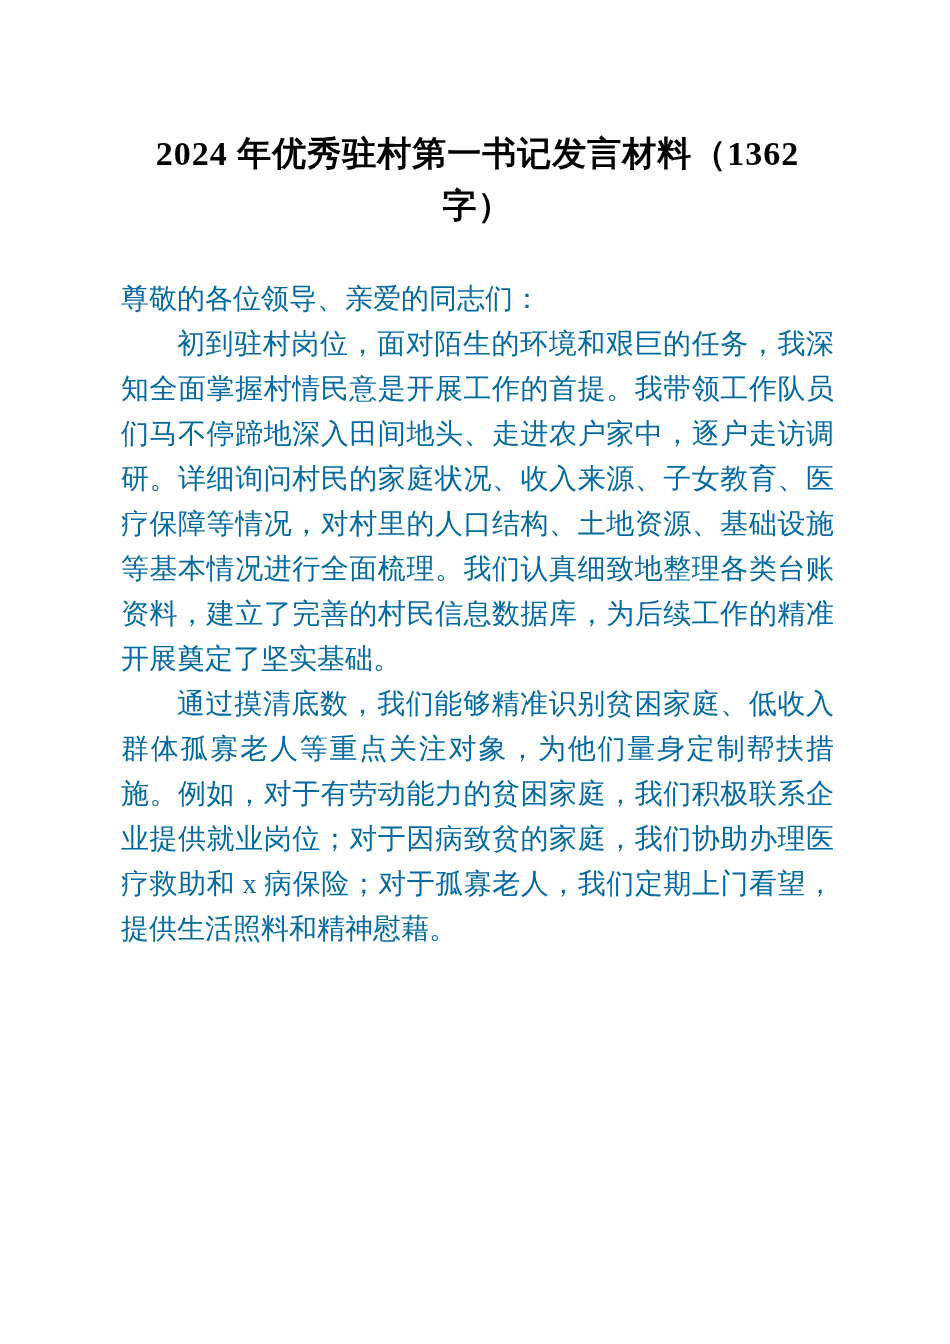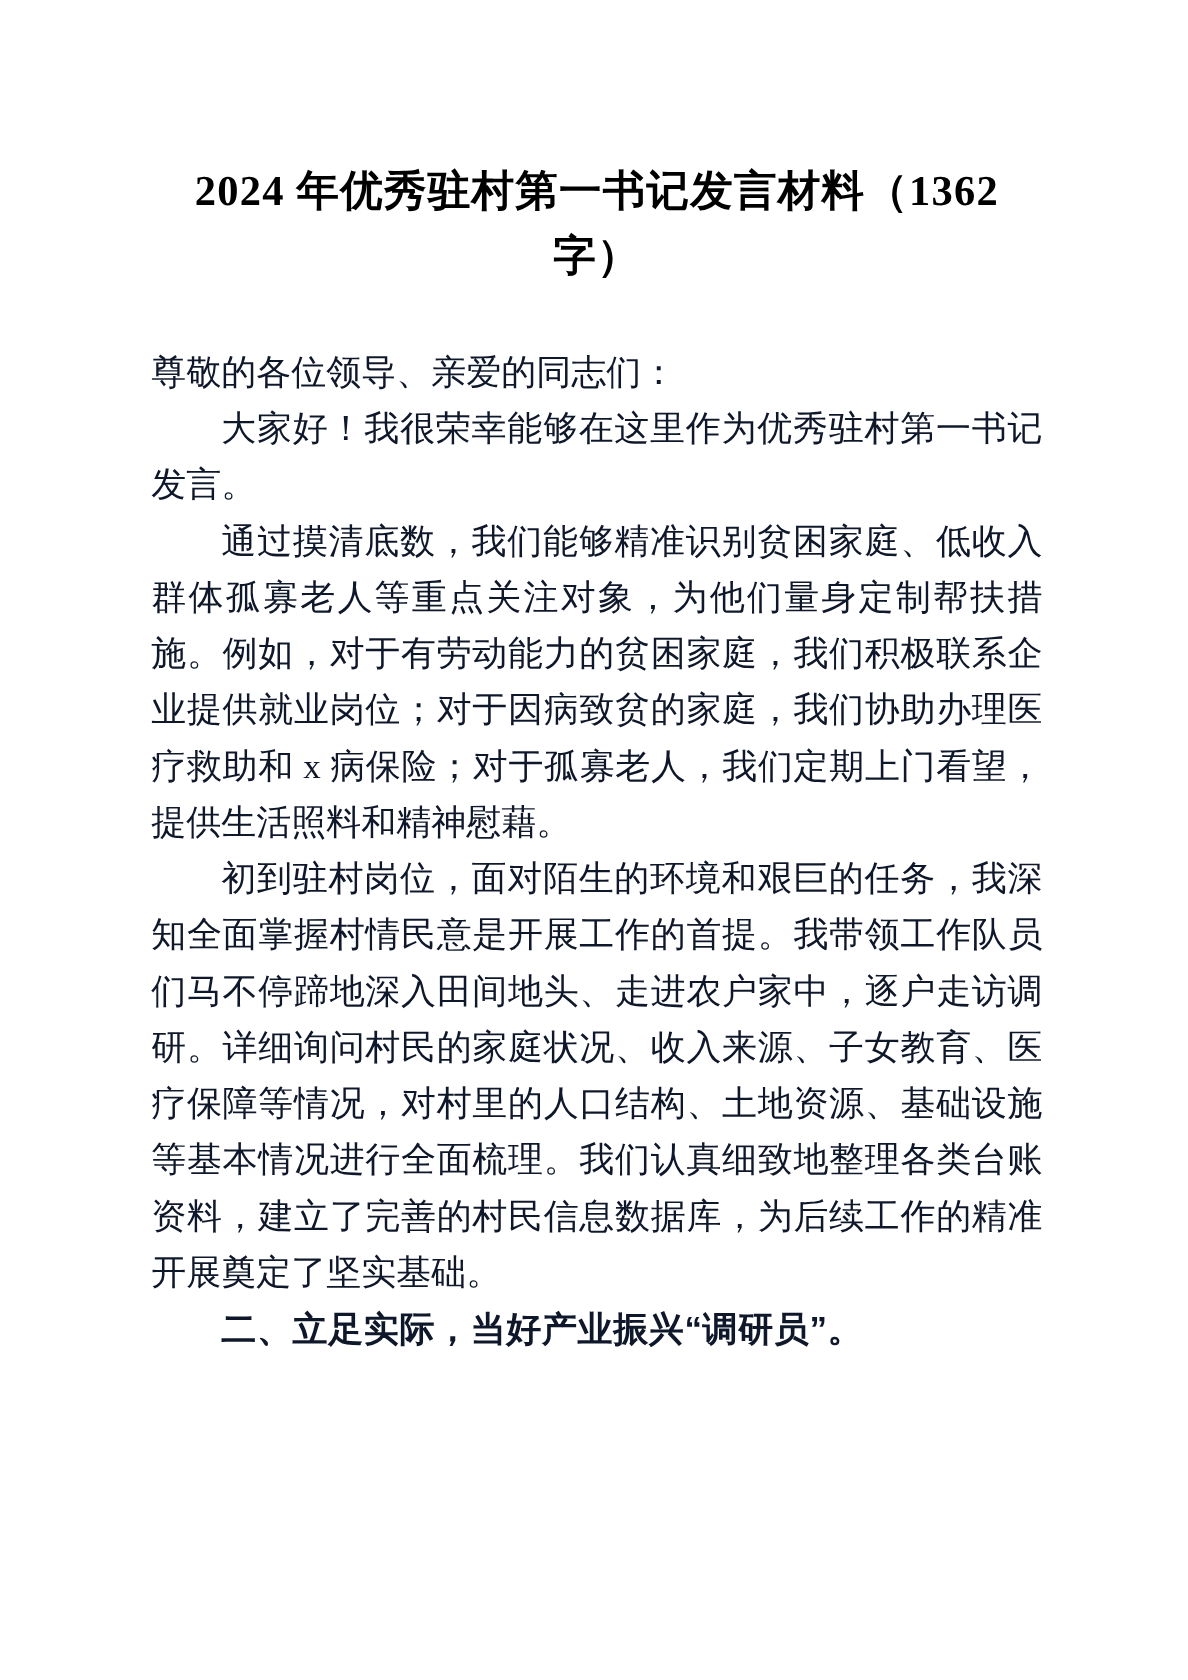--- a/index.html
+++ b/index.html
@@ -28,21 +28,21 @@
     text-align: center;
     color: #000000;
     letter-spacing: 1px;
   }
   .doc-body {
     margin-top: 44px;
     font-family: "Liberation Serif", serif;
     font-size: 28px;
     line-height: 45px;
     text-align: justify;
-    color: #0f172a;
+    color: #0369a1;
   }
   .doc-body p {
     margin: 0;
     padding: 0;
     text-indent: 2em;
   }
   .doc-body p.greeting {
     text-indent: 0;
   }
   .doc-body p.heading {
@@ -54,18 +54,16 @@
 </head>
 <body>
 
 <div class="page">
   <div class="doc-title">
     <div>2024 年优秀驻村第一书记发言材料（1362</div>
     <div>字）</div>
   </div>
   <div class="doc-body">
       <p class="greeting">尊敬的各位领导、亲爱的同志们：</p>
-      <p class="body">大家好！我很荣幸能够在这里作为优秀驻村第一书记发言。</p>
+      <p class="body">初到驻村岗位，面对陌生的环境和艰巨的任务，我深知全面掌握村情民意是开展工作的首提。我带领工作队员们马不停蹄地深入田间地头、走进农户家中，逐户走访调研。详细询问村民的家庭状况、收入来源、子女教育、医疗保障等情况，对村里的人口结构、土地资源、基础设施等基本情况进行全面梳理。我们认真细致地整理各类台账资料，建立了完善的村民信息数据库，为后续工作的精准开展奠定了坚实基础。</p>
       <p class="body">通过摸清底数，我们能够精准识别贫困家庭、低收入群体孤寡老人等重点关注对象，为他们量身定制帮扶措施。例如，对于有劳动能力的贫困家庭，我们积极联系企业提供就业岗位；对于因病致贫的家庭，我们协助办理医疗救助和 x 病保险；对于孤寡老人，我们定期上门看望，提供生活照料和精神慰藉。</p>
-      <p class="body">初到驻村岗位，面对陌生的环境和艰巨的任务，我深知全面掌握村情民意是开展工作的首提。我带领工作队员们马不停蹄地深入田间地头、走进农户家中，逐户走访调研。详细询问村民的家庭状况、收入来源、子女教育、医疗保障等情况，对村里的人口结构、土地资源、基础设施等基本情况进行全面梳理。我们认真细致地整理各类台账资料，建立了完善的村民信息数据库，为后续工作的精准开展奠定了坚实基础。</p>
-      <p class="heading">二、立足实际，当好产业振兴“调研员”。</p>
     </div>
 </div>
 
 </body></html>

